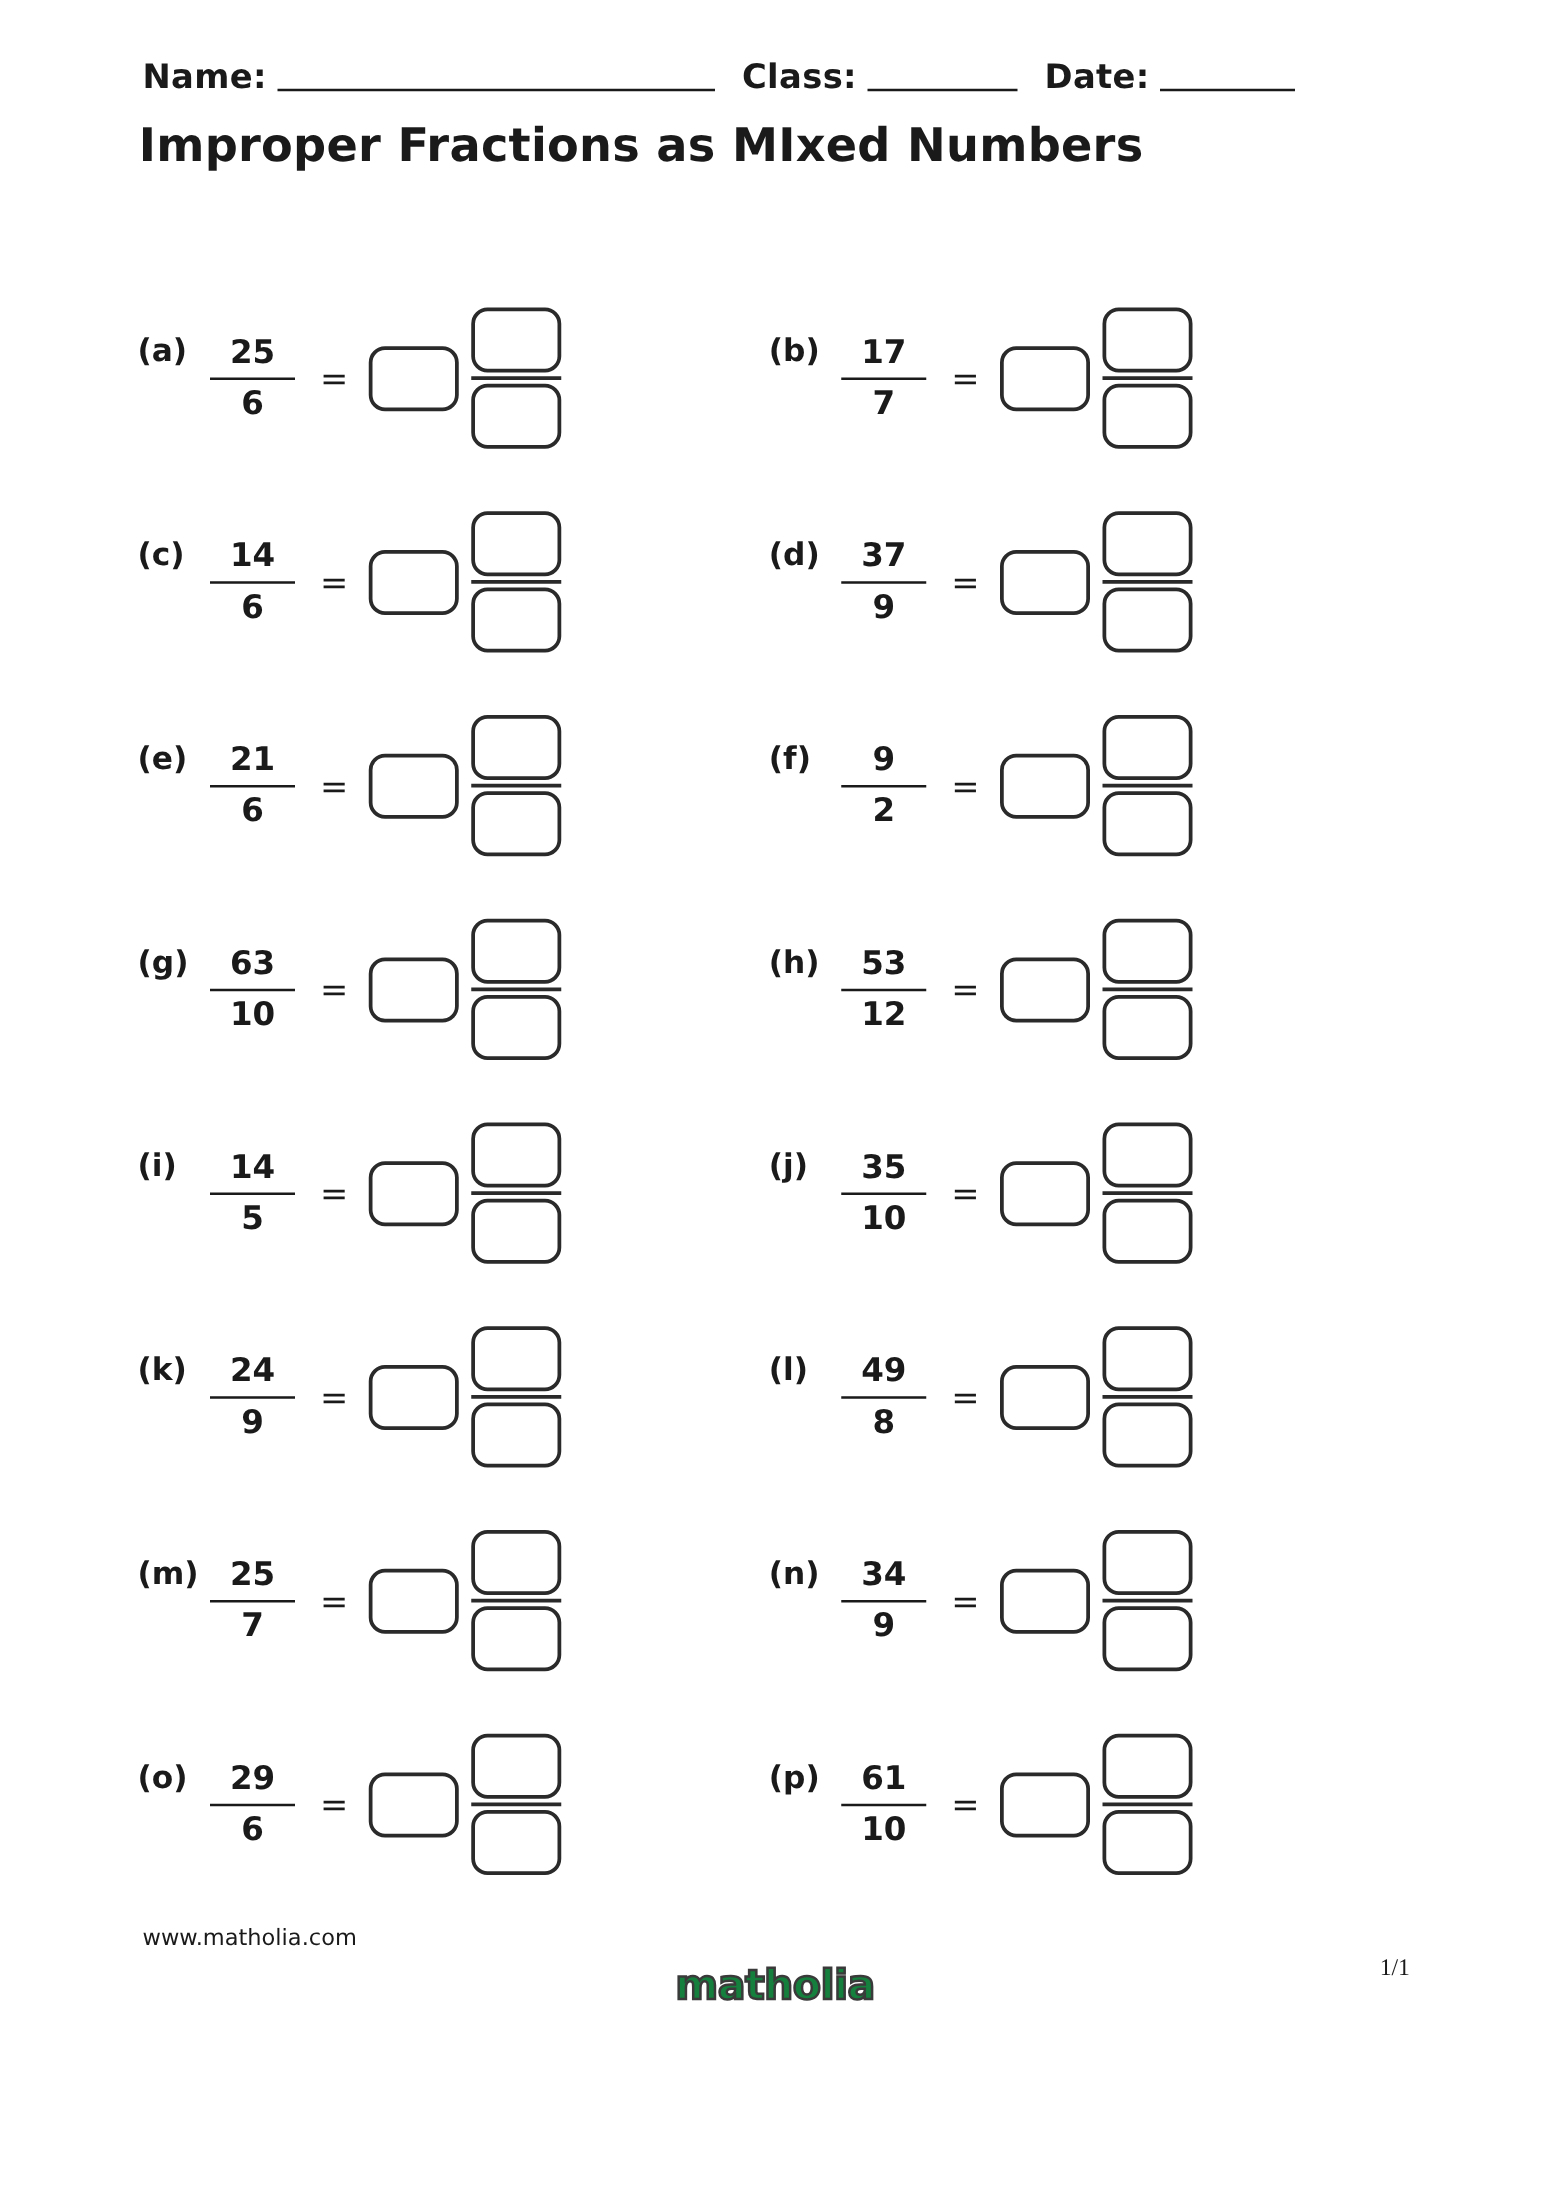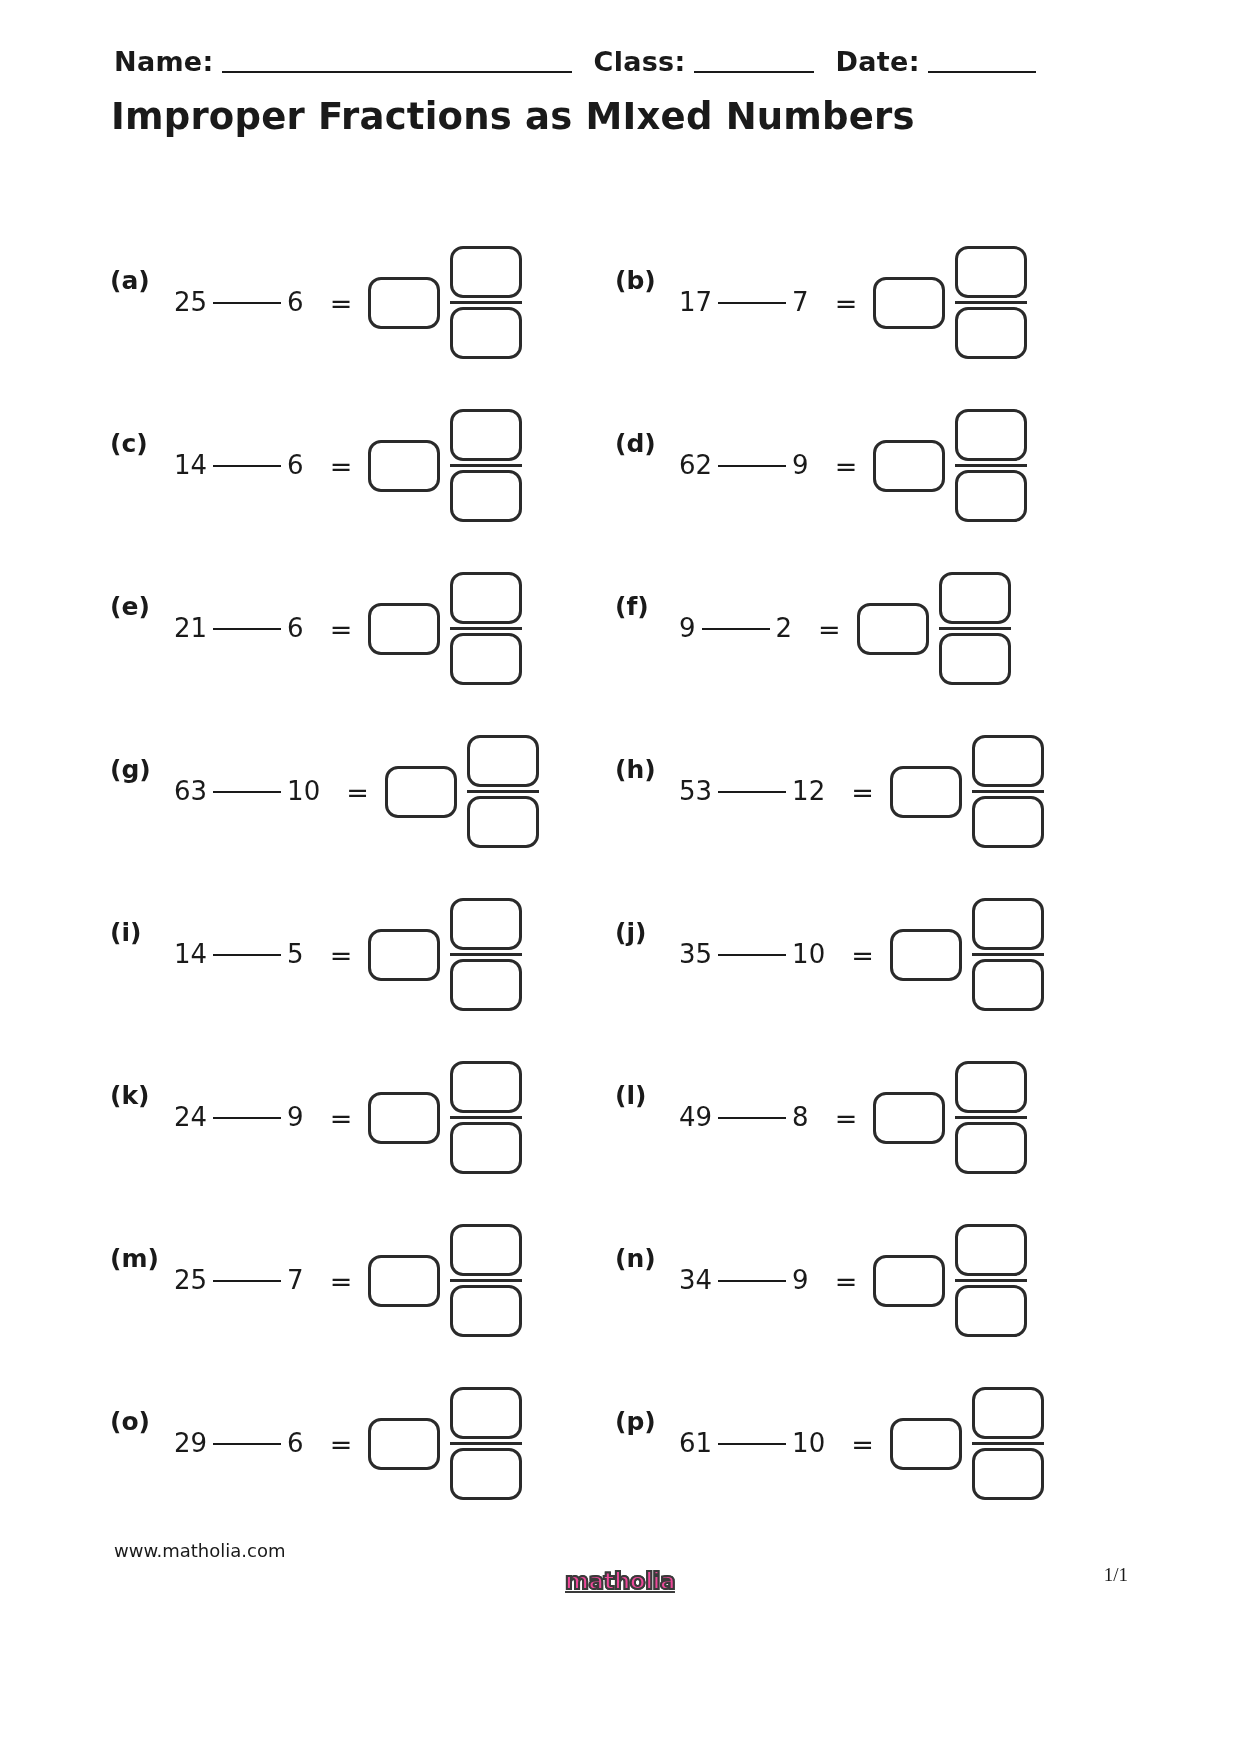--- a/index.html
+++ b/index.html
@@ -90,23 +90,24 @@
     width: 58px;
     padding-top: 20px;
     flex: 0 0 58px;
   }
   .prow {
     display: flex;
     align-items: center;
   }
   .fraction {
     display: inline-flex;
-    flex-direction: row;
+    flex-direction: column;
     align-items: center;
     min-width: 66px;
+    font-weight: bold;
   }
   .fraction .num,
   .fraction .den {
     font-size: 26px;
     line-height: 1.25;
     padding: 1px 6px;
   }
   .fraction .bar {
     width: 68px;
     height: 0;
@@ -158,28 +159,27 @@
     right: 112px;
     top: 1564px;
     font-size: 19px;
     font-family: Liberation Serif, serif;
   }
   .logo {
     position: absolute;
     left: 50%;
     transform: translateX(-50%);
     top: 1573px;
-    font-size: 23px;
+    font-size: 33px;
     font-weight: bold;
     letter-spacing: -0.5px;
-    color: #ec4899;
+    color: #15803d;
     -webkit-text-stroke: 2px #3a3a3a;
     text-shadow: 0 0 0 #fff;
     font-family: "DejaVu Sans", sans-serif;
-    text-decoration: underline;
   }
   .logo-wrap {
     position: absolute;
     left: 0;
     right: 0;
     top: 1566px;
     display: flex;
     justify-content: center;
     align-items: center;
   }
@@ -258,21 +258,21 @@
           <div class="fbar"></div>
           <div class="fbox"></div>
         </div>
       </div>
     </div>
 
     <div class="problem">
       <div class="plabel">(d)</div>
       <div class="prow">
         <div class="fraction">
-          <div class="num">62</div>
+          <div class="num">37</div>
           <div class="bar"></div>
           <div class="den">9</div>
         </div>
         <div class="equals">=</div>
         <div class="whole-box"></div>
         <div class="mixed-frac">
           <div class="fbox"></div>
           <div class="fbar"></div>
           <div class="fbox"></div>
         </div>

